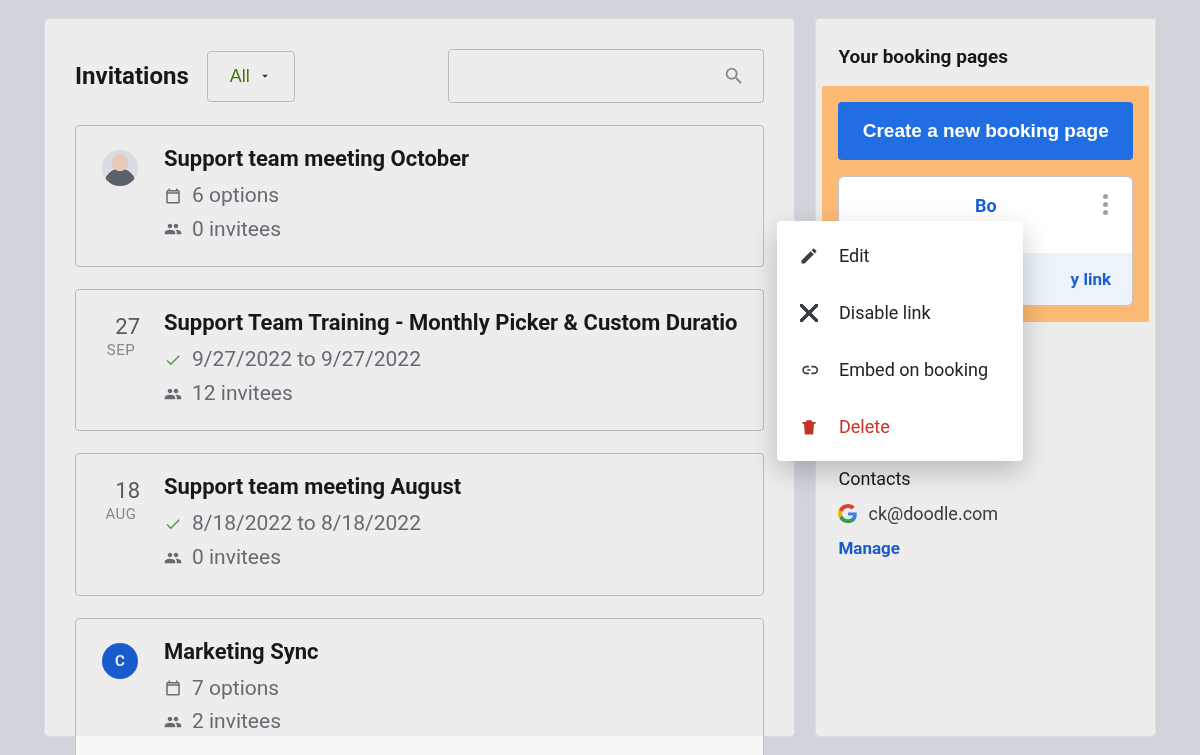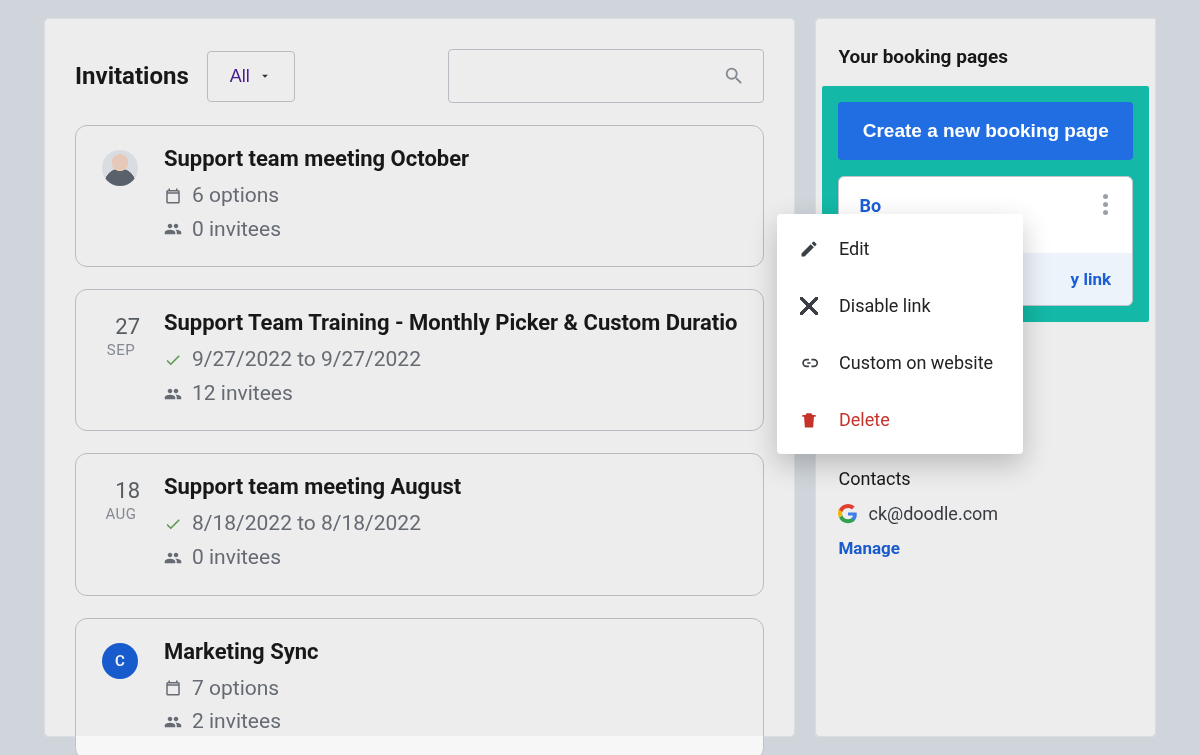--- a/index.html
+++ b/index.html
@@ -50,42 +50,42 @@
   }
   .filter-btn {
     border: 1px solid #c0c4ca;
     background: #f7f7f7;
     padding: 14px 22px;
     border-radius: 4px;
     display: flex;
     align-items: center;
     gap: 8px;
     font-size: 18px;
-    color: #4c1d95;
+    color: #4d7c0f;
     cursor: pointer;
   }
   .filter-btn svg { width: 14px; height: 14px; }
   .search-box {
     margin-left: auto;
     width: 316px;
     height: 54px;
     border: 1px solid #c0c4ca;
     border-radius: 4px;
     display: flex;
     align-items: center;
     justify-content: flex-end;
     padding: 0 18px;
     background: #f7f7f7;
   }
   .search-box svg { width: 22px; height: 22px; fill: #8a8f98; }
 
   
   .card {
     border: 1px solid #c0c4ca;
-    border-radius: 12px;
+    border-radius: 4px;
     background: #f7f7f7;
     margin-top: 22px;
     padding: 20px 26px;
     display: flex;
     gap: 24px;
     align-items: flex-start;
   }
   .card-left {
     width: 38px;
     text-align: center;
@@ -128,21 +128,21 @@
     background: #216ee3;
     color: #fff;
     border: none;
     border-radius: 4px;
     padding: 18px;
     font-size: 19px;
     font-weight: 600;
     cursor: pointer;
   }
   .highlight-wrap{
-    background:#14b8a6;
+    background:#fdba74;
     padding:16px;
     margin:-2px -16px 0 -16px;
     border-radius:2px;
     position: relative;
     z-index: 1;
   }
   .booking-card{
     border:1px solid #c0c4ca;
     border-radius:6px;
     margin-top:16px;
@@ -151,41 +151,41 @@
     position:relative;
   }
   .booking-card .bc-top{
     background:#fff;
     margin:-18px -20px 0 -20px;
     padding:18px 20px 10px 20px;
     border-bottom:1px solid transparent;
     border-top-left-radius:6px;
     border-top-right-radius:6px;
   }
-  .booking-title{ color:#1a5fd6; font-weight:700; font-size:18px;}
+  .booking-title{ color:#1a5fd6; font-weight:700; font-size:18px;text-align:center;}
   .booking-path{ color:#5a5f66; font-size:17px; margin-top:6px;}
   .booking-sub{ color:#5a5f66; font-size:17px; margin-top:14px;}
   .copy-link{ color:#1a5fd6; font-weight:700; position:absolute; right:21px; bottom:16px; font-size:17px; text-align:right;}
   .more-btn{
     position:absolute; right:14px; top:14px;
     width:26px; height:26px;
     display:flex; flex-direction:column; align-items:center; justify-content:center; gap:3px;
     cursor:pointer;
   }
   .more-btn span{ width:5px; height:5px; background:#9aa0a8; border-radius:50%;}
 
   .section-title{ font-size:18px; font-weight:400; margin-top:28px;}
   .account-row{ display:flex; align-items:center; gap:10px; color:#3a3f46; font-size:18px; margin-top:14px;}
   .google-icon{ width:20px; height:20px; flex-shrink:0;}
   .manage-link{ color:#1a5fd6; font-weight:700; font-size:17px; margin-top:14px; display:inline-block; cursor:pointer;}
 
   
   .menu{
     position:absolute;
-    top:195px;
+    top:202px;
     right:132px;
     width:246px;
     background:#fff;
     border-radius:4px;
     box-shadow:0 10px 28px rgba(0,0,0,0.22);
     padding:6px 0;
     z-index:10;
   }
   .menu-item{
     display:flex;
@@ -375,21 +375,21 @@
         <span>Edit</span>
       </div>
       <div class="menu-item">
         <span class="icon-close" style="width:20px;height:20px;display:flex;align-items:center;justify-content:center;"></span>
         <span>Disable link</span>
       </div>
       <div class="menu-item">
         <svg viewBox="0 0 24 24">
             <path d="M3.9 12a5 5 0 015-5h3v2h-3a3 3 0 000 6h3v2h-3a5 5 0 01-5-5zm6 1h4v-2h-4v2zm5-6h3a5 5 0 010 10h-3v-2h3a3 3 0 000-6h-3V7z"></path>
           </svg>
-        <span>Custom on website</span>
+        <span>Embed on booking</span>
       </div>
       <div class="menu-item delete">
         <svg viewBox="0 0 24 24">
             <path d="M6 7h12l-1 14H7L6 7zm3-3h6l1 2h4v2H4V6h4l1-2z"></path>
           </svg>
         <span>Delete</span>
       </div>
     </div>
   </div>
 </div>

